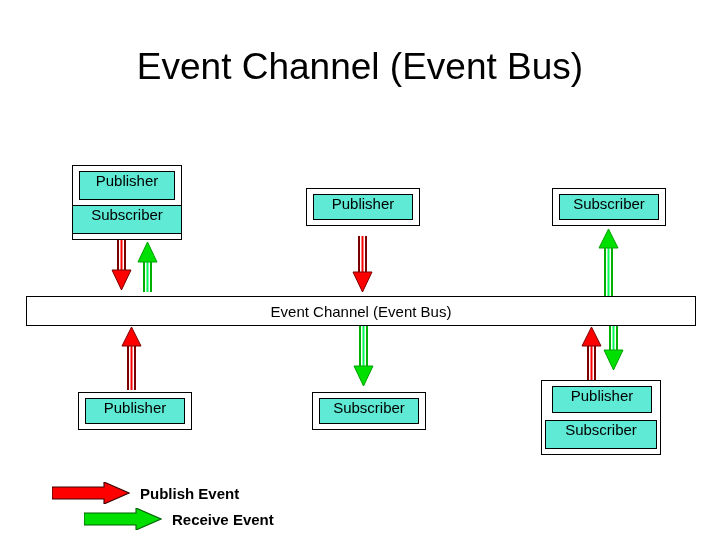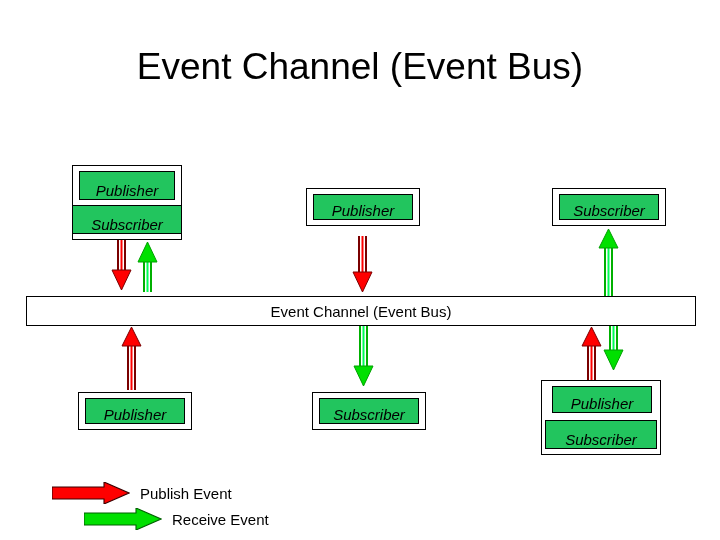--- a/index.html
+++ b/index.html
@@ -33,26 +33,25 @@
   
   .node-outer {
     position: absolute;
     box-sizing: border-box;
     background: #ffffff;
     border: 1px solid #000000;
   }
   .node-inner {
     position: absolute;
     box-sizing: border-box;
-    background: #22c55e;
+    background: #5eead4;
     border: 1px solid #000000;
     display: flex;
-    align-items: flex-end;
+    align-items: flex-start;
     justify-content: center;
-    font-style: italic;
   }
   .node-label {
     font-size: 15px;
     line-height: 17px;
     white-space: nowrap;
     color: #000000;
   }
 
   
   #event-channel-bar {
@@ -80,20 +79,21 @@
   }
   .v-arrow svg {
     display: block;
   }
 
   
   .legend-row {
     position: absolute;
     display: flex;
     align-items: center;
+    font-weight: bold;
   }
   .legend-arrow {
     width: 78px;
     height: 22px;
     flex: 0 0 auto;
   }
   .legend-arrow svg { display: block; }
   .legend-text {
     font-size: 15px;
     line-height: 17px;

